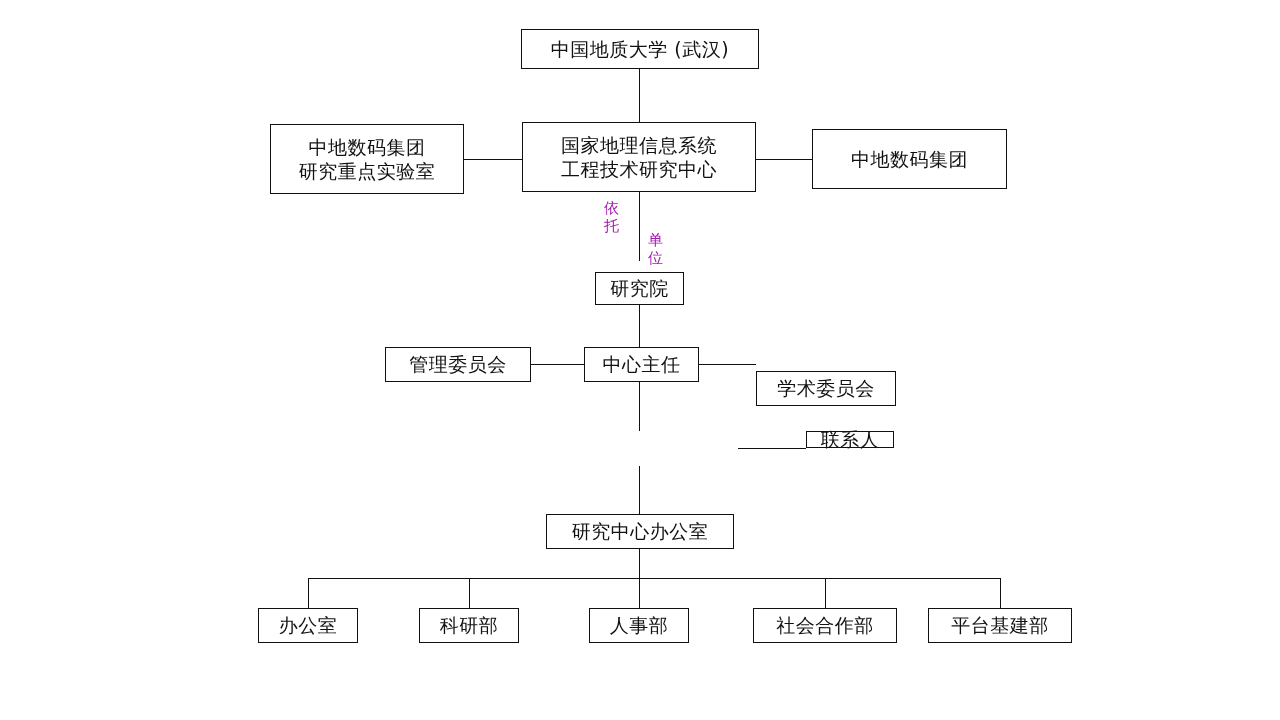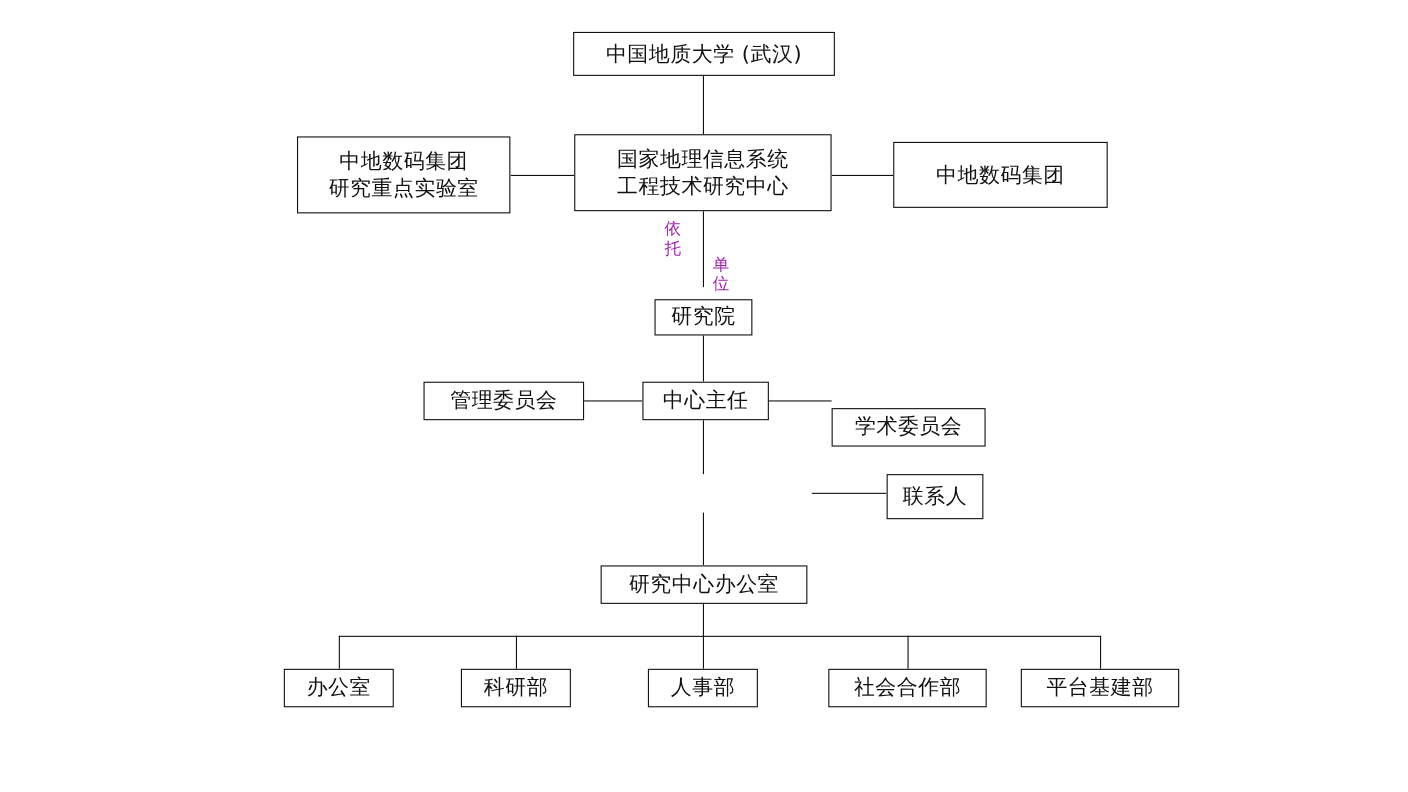--- a/index.html
+++ b/index.html
@@ -126,21 +126,21 @@
 
   <div class="node" style="left:584px; top:347px; width:115px; height:35px;">
     <span class="ln">中心主任</span>
   </div>
 
   <div class="node" style="left:756px; top:347px; width:140px; height:35px;margin-top:24px;">
     <span class="ln">学术委员会</span>
   </div>
 
 
-  <div class="node" style="left:806px; top:431px; width:88px; height:41px;">
+  <div class="node" style="left:806px; top:431px; width:88px; height:17px;">
     <span class="ln">联系人</span>
   </div>
 
   <div class="node" style="left:546px; top:514px; width:188px; height:35px;">
     <span class="ln">研究中心办公室</span>
   </div>
 
   <div class="node" style="left:258px; top:608px; width:100px; height:35px;">
     <span class="ln">办公室</span>
   </div>

